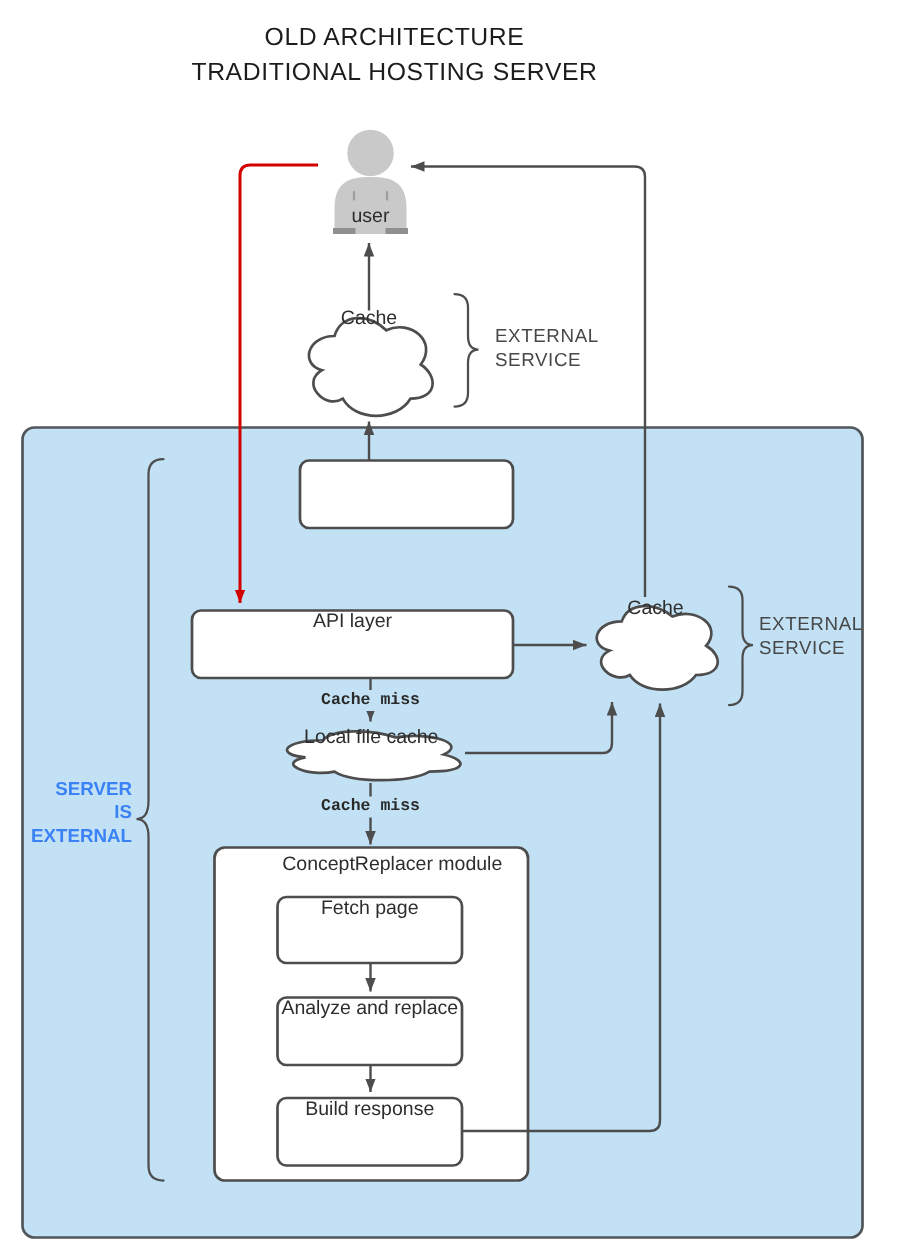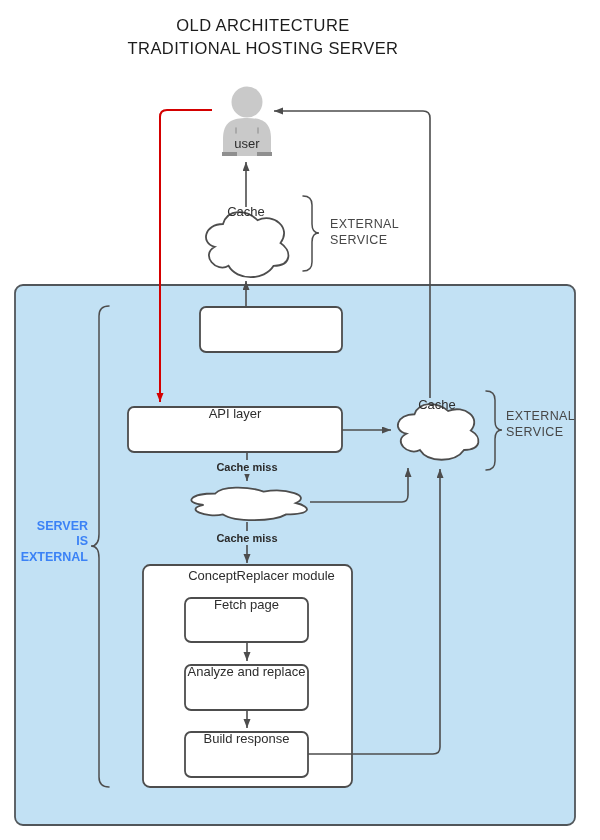--- a/index.html
+++ b/index.html
@@ -12,21 +12,21 @@
   body{font-family:"Liberation Sans", sans-serif;}
   #stage{position:relative;width:600px;height:840px;background:#ffffff;overflow:hidden;}
   #diagram-svg{position:absolute;left:0;top:0;z-index:1;}
   .lbl{position:absolute;z-index:2;display:flex;justify-content:center;
        color:#2d2d2d;font-size:13px;line-height:1.15;text-align:center;}
   .title{flex-direction:column;font-size:16.5px;letter-spacing:.4px;color:#1c1c1c;line-height:23px;}
   .ext-label{flex-direction:column;align-items:flex-start;justify-content:flex-start;
              color:#474747;font-size:12.5px;letter-spacing:.4px;line-height:16px;text-align:left;}
   .small-bold{font-weight:bold;font-size:10.5px;line-height:13px;color:#2a2a2a;flex-direction:column;}
   .note-white{background:#ffffff;}
-  .note-blue{background:var(--server-fill);}
+  .note-blue{background:var(--server-fill);font-family:Liberation Mono, monospace;}
   .right-align{flex-direction:column;align-items:flex-end;text-align:right;
                font-weight:bold;font-size:12.5px;line-height:15.5px;color:#3b82f6;}
   .module-title{align-items:flex-start;justify-content:center;}
   .ln{stroke:var(--line-color);stroke-width:1.6;fill:none;}
   .red-ln{stroke:var(--red-color);stroke-width:2;fill:none;}
   .shape{stroke:var(--box-stroke);stroke-width:1.8;fill:#ffffff;}
   .brace{stroke:var(--line-color);stroke-width:1.5;fill:none;stroke-linecap:round;}
   #arrowhead path{fill:var(--line-color);}
   #arrowhead-red path{fill:var(--red-color);}
 </style>
@@ -128,20 +128,21 @@
   </div>
 
   <div class="lbl right-align" style="left:10px;top:518px;width:78px;height:48px;">
     <div>SERVER</div>
     <div>IS</div>
     <div>EXTERNAL</div>
   </div>
 
   <div class="lbl small-bold note-blue" style="left:204px;top:460px;width:86px;height:14px;font-size:11px;">Cache miss</div>
 
+  <div class="lbl" style="left:183px;top:484px;width:129px;height:38px;">Local file cache</div>
 
   <div class="lbl small-bold note-blue" style="left:204px;top:531px;width:86px;height:14px;font-size:11px;">Cache miss</div>
 
   <div class="lbl module-title" style="left:143px;top:569px;width:237px;height:20px;">ConceptReplacer module</div>
 
   <div class="lbl" style="left:185px;top:665px;width:123px;height:45px;">Analyze and replace</div>
 
   <div class="lbl" style="left:185px;top:598px;width:123px;height:44px;">Fetch page</div>
 
   <div class="lbl" style="left:185px;top:732px;width:123px;height:45px;">Build response</div>

